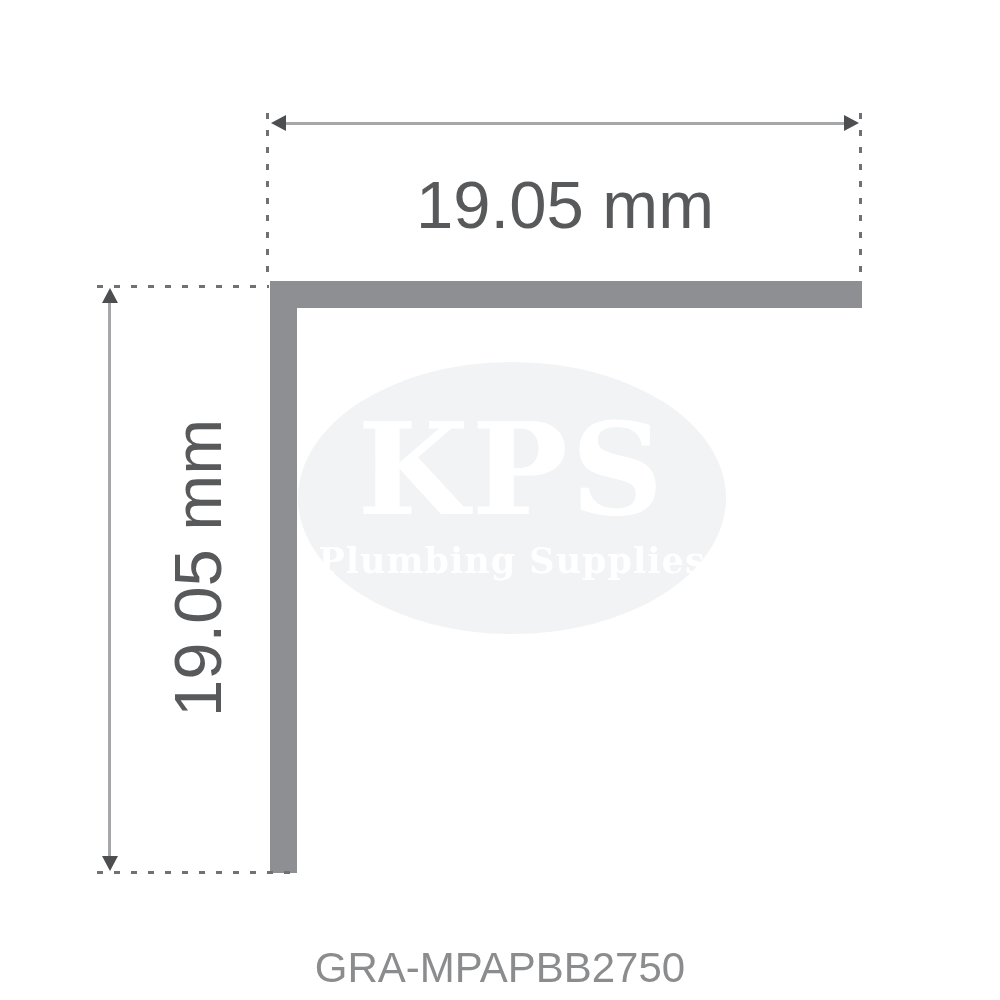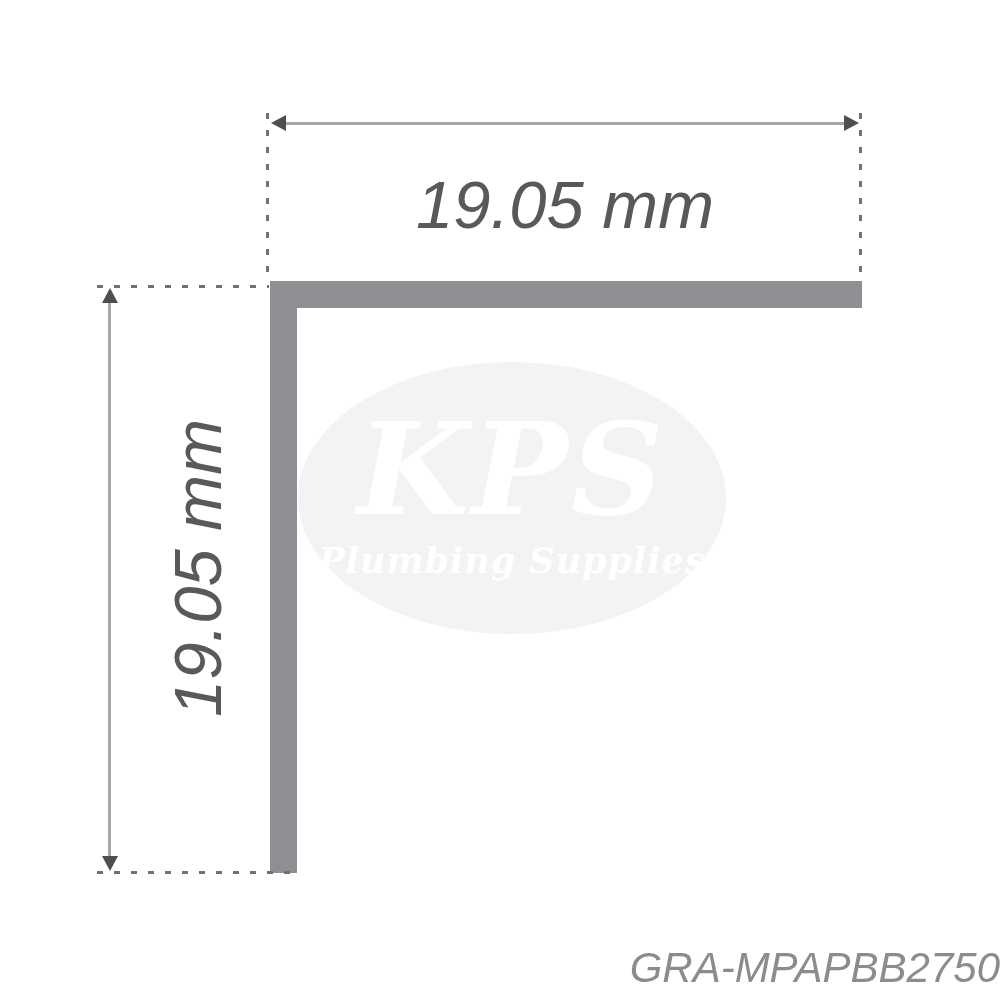--- a/index.html
+++ b/index.html
@@ -7,21 +7,20 @@
     padding: 0;
     background: #ffffff;
   }
   .canvas {
     position: relative;
     width: 1000px;
     height: 1000px;
     background: #ffffff;
     overflow: hidden;
     font-family: "Liberation Sans", sans-serif;
-    font-style: italic;
   }
 
   
   .watermark {
     position: absolute;
     left: 298px;
     top: 362px;
     width: 428px;
     height: 272px;
     background: #f2f3f5;
@@ -172,21 +171,21 @@
   }
 
   
   .product-code {
     position: absolute;
     left: 0;
     top: 940px;
     width: 1000px;
     height: 56px;
     line-height: 56px;
-    text-align: right;
+    text-align: center;
     font-size: 42px;
     color: #8a8c8e;
     z-index: 5;
   }
 </style>
 </head>
 <body>
 
 <div class="canvas">
 

